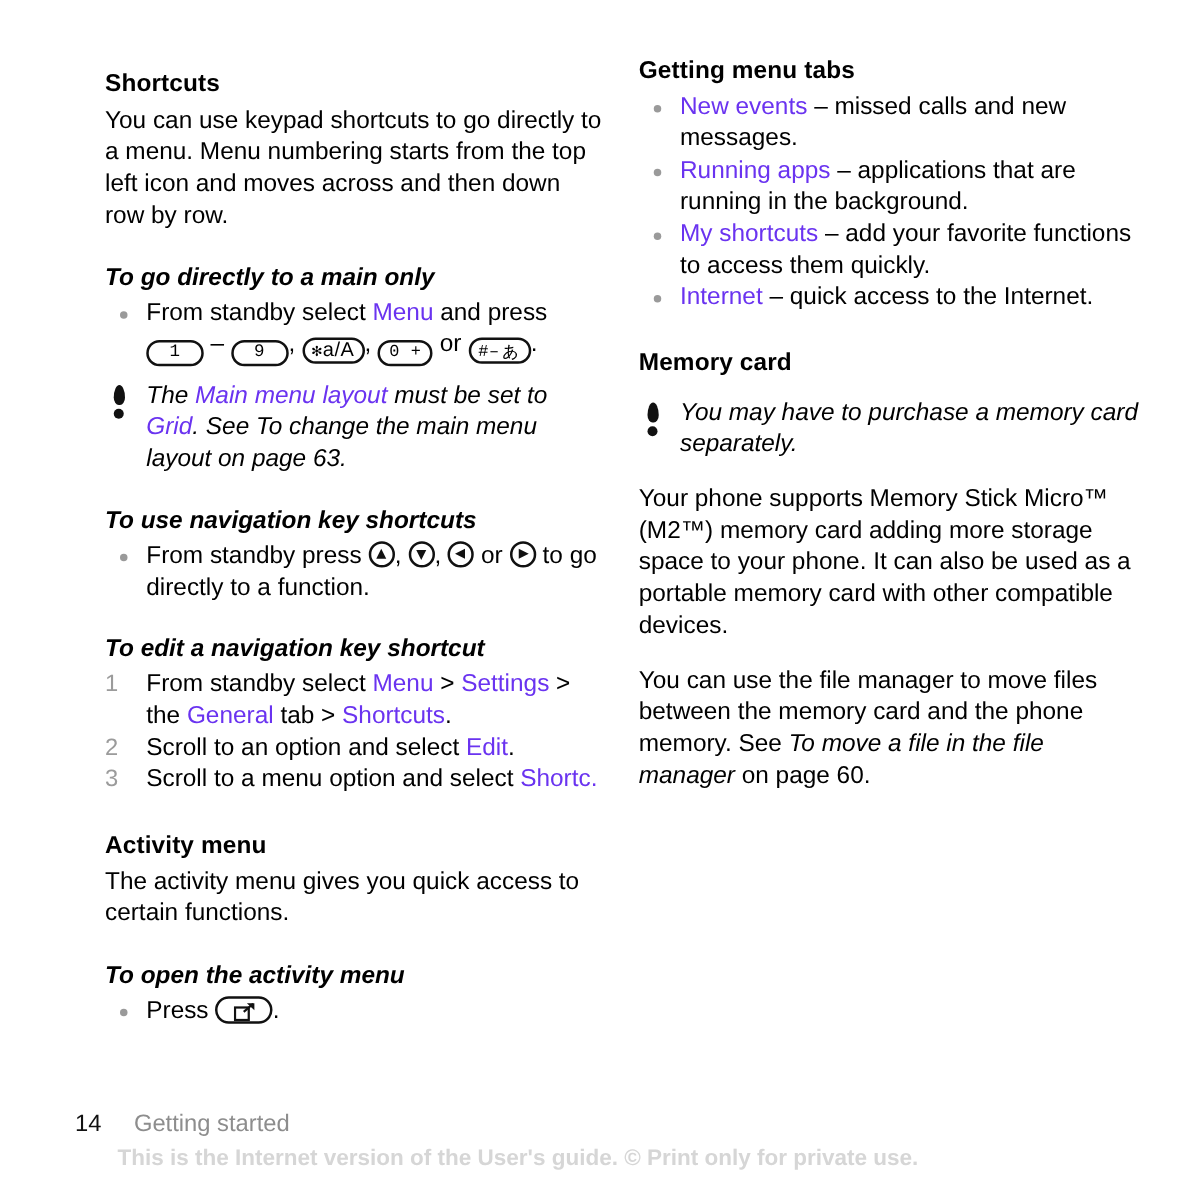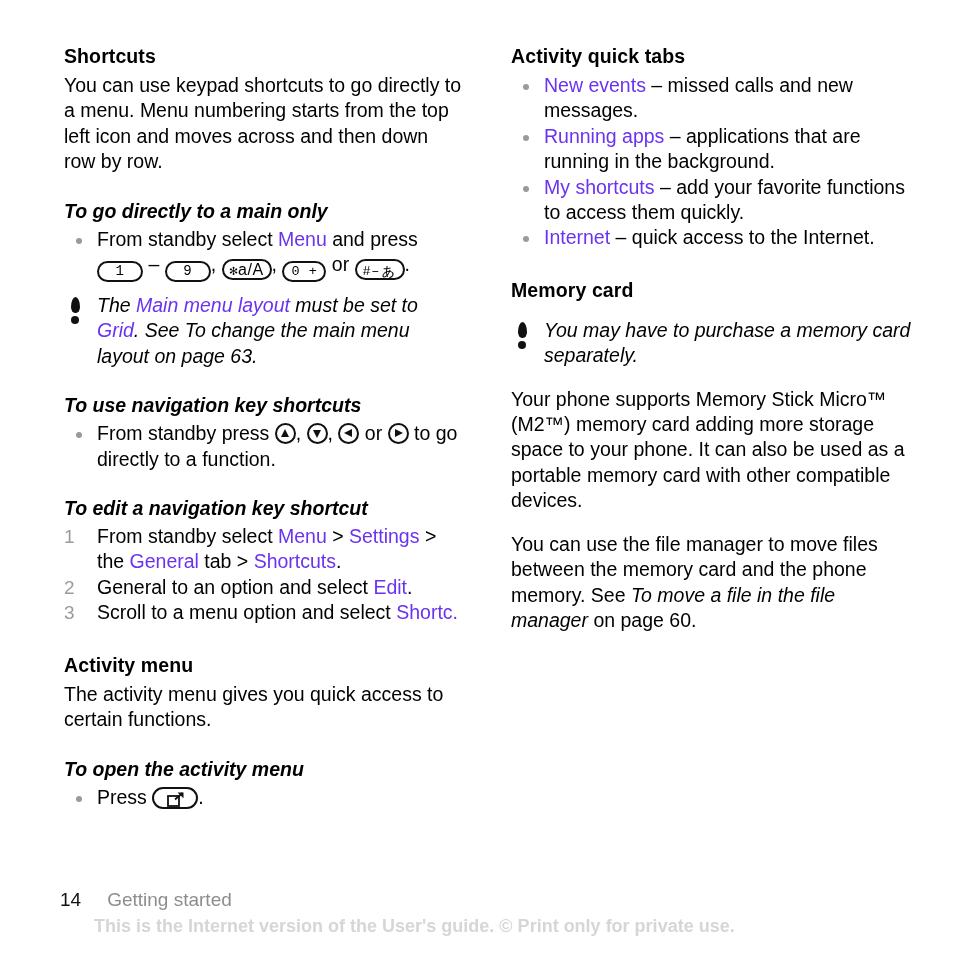--- a/index.html
+++ b/index.html
@@ -17,21 +17,21 @@
   }
   .page {
     position: absolute;
     inset: 0;
   }
   .col {
     position: absolute;
     top: 44px;
     width: 400px;
   }
-  .col-left  { left: 64px; }
+  .col-left  { left: 84px; margin-top: 11px; }
   .col-right { left: 511px; }
 
   h3.sec-title {
     font-size: 19.5px;
     font-weight: bold;
     margin: 0 0 4px 0;
     line-height: 25px;
     letter-spacing: 0.1px;
   }
   h4.proc-title {
@@ -273,21 +273,21 @@
 
     <div class="gap-l"></div>
 
     <h4 class="proc-title">To edit a navigation key shortcut</h4>
 
     <ol class="steps">
       <li>
         <span class="num">1</span><span>From standby select </span><span class="link">Menu</span><span> &gt; </span><span class="link">Settings</span><span> &gt; the </span><span class="link">General</span><span> tab &gt; </span><span class="link">Shortcuts</span><span>.</span>
       </li>
       <li>
-        <span class="num">2</span><span>General to an option and select </span><span class="link">Edit</span><span>.</span>
+        <span class="num">2</span><span>Scroll to an option and select </span><span class="link">Edit</span><span>.</span>
       </li>
       <li>
         <span class="num">3</span><span>Scroll to a menu option and select </span><span class="link">Shortc.</span>
       </li>
     </ol>
 
     <div class="gap-xl"></div>
 
     <h3 class="sec-title">Activity menu</h3>
 
@@ -305,21 +305,21 @@
                 <path d="M10.5 0.5 L16.5 0.5 L16.5 6.2 Z" fill="#111"></path>
               </svg>
             </span><span>.</span>
       </li>
     </ul>
 
   </div>
 
   <div class="col col-right">
 
-    <h3 class="sec-title">Activity quick tabs</h3>
+    <h3 class="sec-title">Getting menu tabs</h3>
 
     <ul class="bullets">
       <li><span class="link">New events</span><span> – missed calls and new messages.</span></li>
       <li><span class="link">Running apps</span><span> – applications that are running in the background.</span></li>
       <li><span class="link">My shortcuts</span><span> – add your favorite functions to access them quickly.</span></li>
       <li><span class="link">Internet</span><span> – quick access to the Internet.</span></li>
     </ul>
 
     <div class="gap-xl"></div>
 

